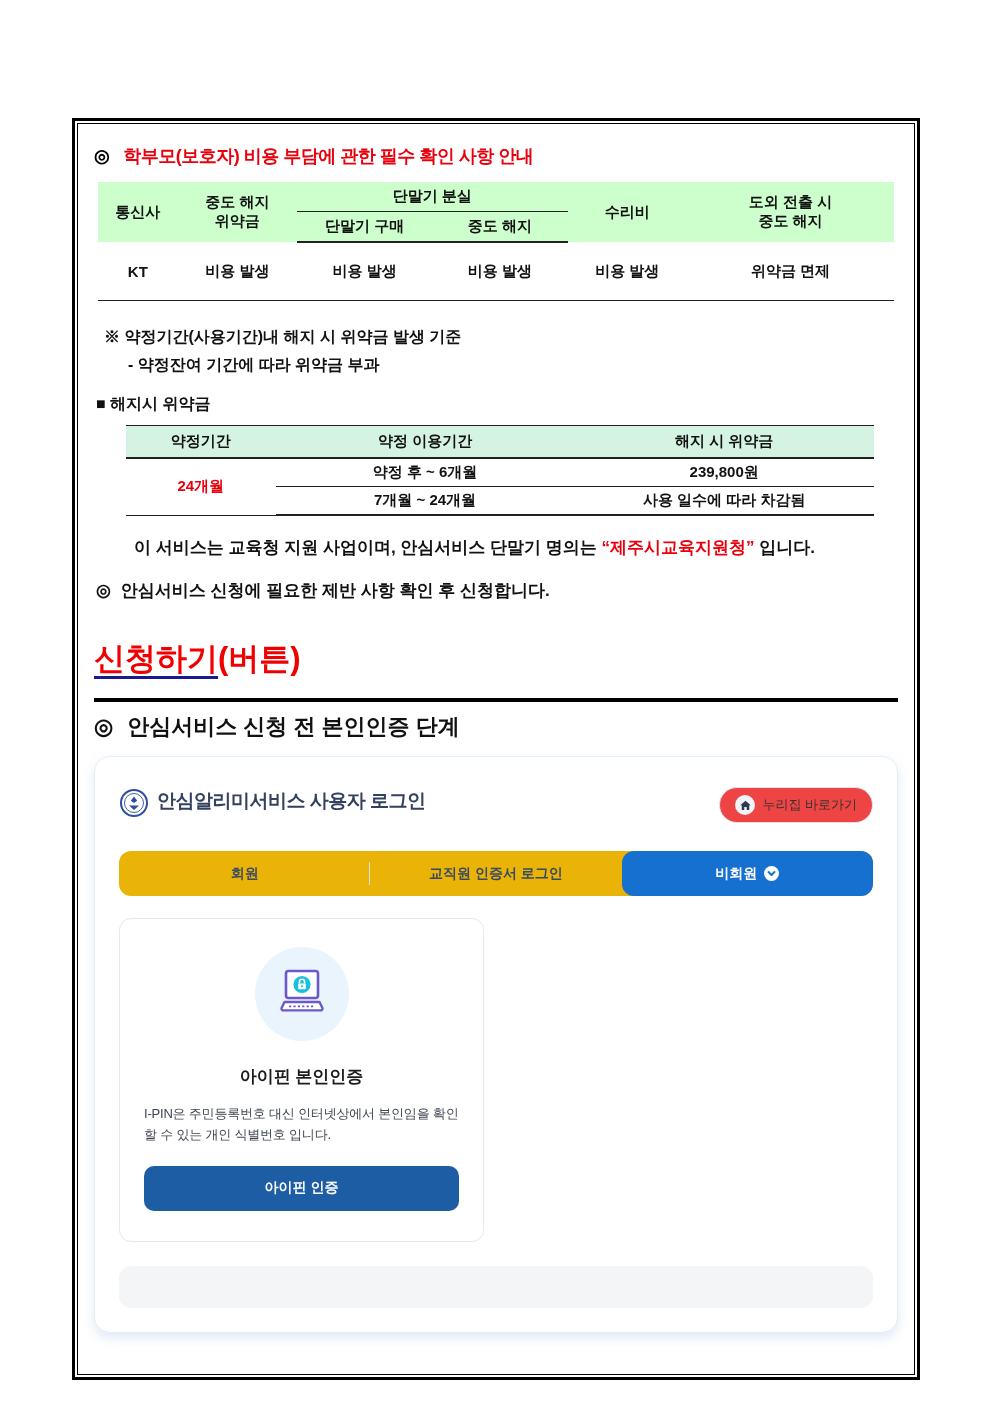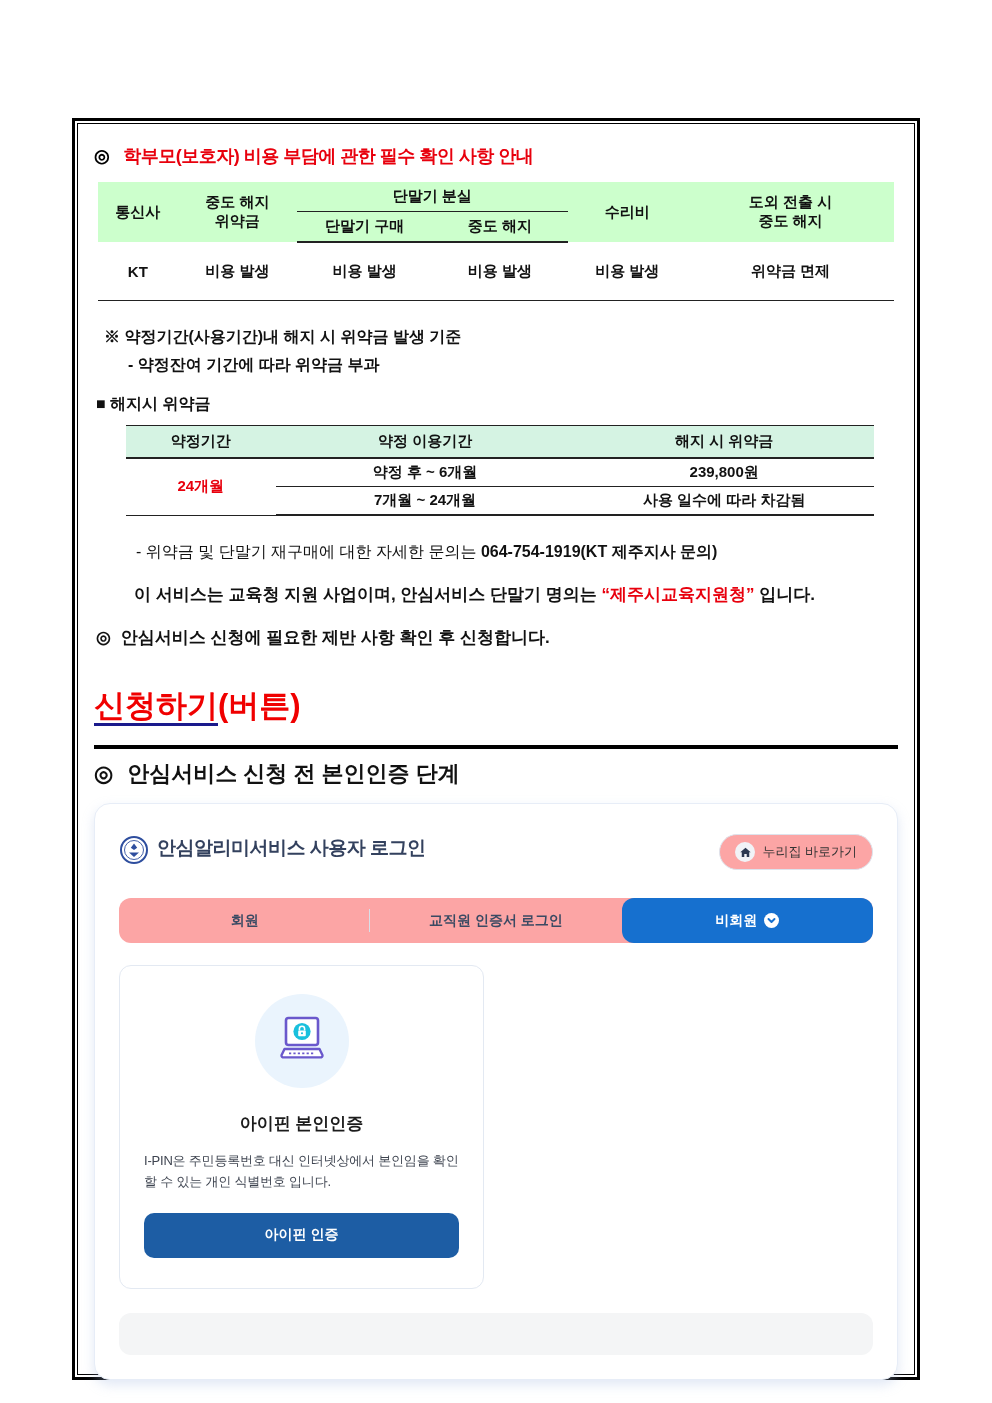--- a/index.html
+++ b/index.html
@@ -56,25 +56,25 @@
   .sec-title { margin-top: 10px; font-size: 22px; font-weight: 700; }
   .sec-title .bullet { margin-right: 14px; }
 
   
   .panel { margin-top: 14px; background: #fff; border: 1px solid #e7edf7; border-radius: 16px;
     box-shadow: 0 5px 12px rgba(170,190,225,0.35); padding: 30px 24px 24px; }
   .panel-head { display: flex; justify-content: space-between; align-items: center; }
   .brand { display: flex; gap: 8px; }
   .brand-title { font-size: 19px; font-weight: 700; color: #33415e; letter-spacing: -0.5px; }
   .home-pill { display: flex; align-items: center; gap: 7px; border: 1px solid #dde3ec; border-radius: 20px;
-    background: #fca5a5; padding: 7px 15px; font-size: 13px; color: #333; cursor: pointer; }
+    background: #ef4444; padding: 7px 15px; font-size: 13px; color: #333; cursor: pointer; }
   .home-pill .h-ic { width: 20px; height: 20px; border-radius: 50%; background: #f1f3f7;
     display: flex; align-items: center; justify-content: center; }
 
-  .tabs { margin-top: 28px; display: flex; background: #fca5a5; border-radius: 12px; height: 45px; }
+  .tabs { margin-top: 28px; display: flex; background: #eab308; border-radius: 12px; height: 45px; }
   .tab { flex: 1; display: flex; align-items: center; justify-content: center; gap: 7px;
     font-size: 14px; font-weight: 700; color: #3a4a63; cursor: pointer; position: relative; }
   .tab.sep::after { content: ""; position: absolute; right: 0; top: 11px; bottom: 11px; width: 1px; background: #d8dfe8; }
   .tab.active { background: #1670cf; border-radius: 12px; color: #fff; }
 
   .cards { margin-top: 22px; display: grid; grid-template-columns: 1fr 1fr; gap: 24px; }
   .card { border: 1px solid #e3e9f2; border-radius: 12px; padding: 28px 24px 30px; }
   .icon-circle { width: 94px; height: 94px; border-radius: 50%; background: #eaf4fd; margin: 0 auto;
     display: flex; align-items: center; justify-content: center; }
   .card-title { margin-top: 24px; text-align: center; font-size: 17px; font-weight: 700; color: #1c1c1c; }
@@ -158,23 +158,20 @@
           <td>약정 후 ~  6개월</td>
           <td>239,800원</td>
         </tr>
         <tr>
           <td>7개월 ~ 24개월</td>
           <td>사용 일수에 따라 차감됨</td>
         </tr>
       </tbody>
     </table>
 
-    <div class="contact-note">
-      <span>- 위약금 및 단말기 재구매에 대한 자세한 문의는 </span><span class="ph">064-754-1919(KT 제주지사 문의)</span>
-    </div>
 
     <div class="info-p2">
       <span>이 서비스는 교육청 지원 사업이며, 안심서비스 단말기 명의는 </span><span class="red">“제주시교육지원청”</span><span> 입니다.</span>
     </div>
     <div class="info-p3">
       <span class="bullet">◎</span><span>안심서비스 신청에 필요한 제반 사항 확인 후 신청합니다.</span>
     </div>
 
     <div class="apply-line">
       <span class="lnk">신청하기</span><span>(버튼)</span>

